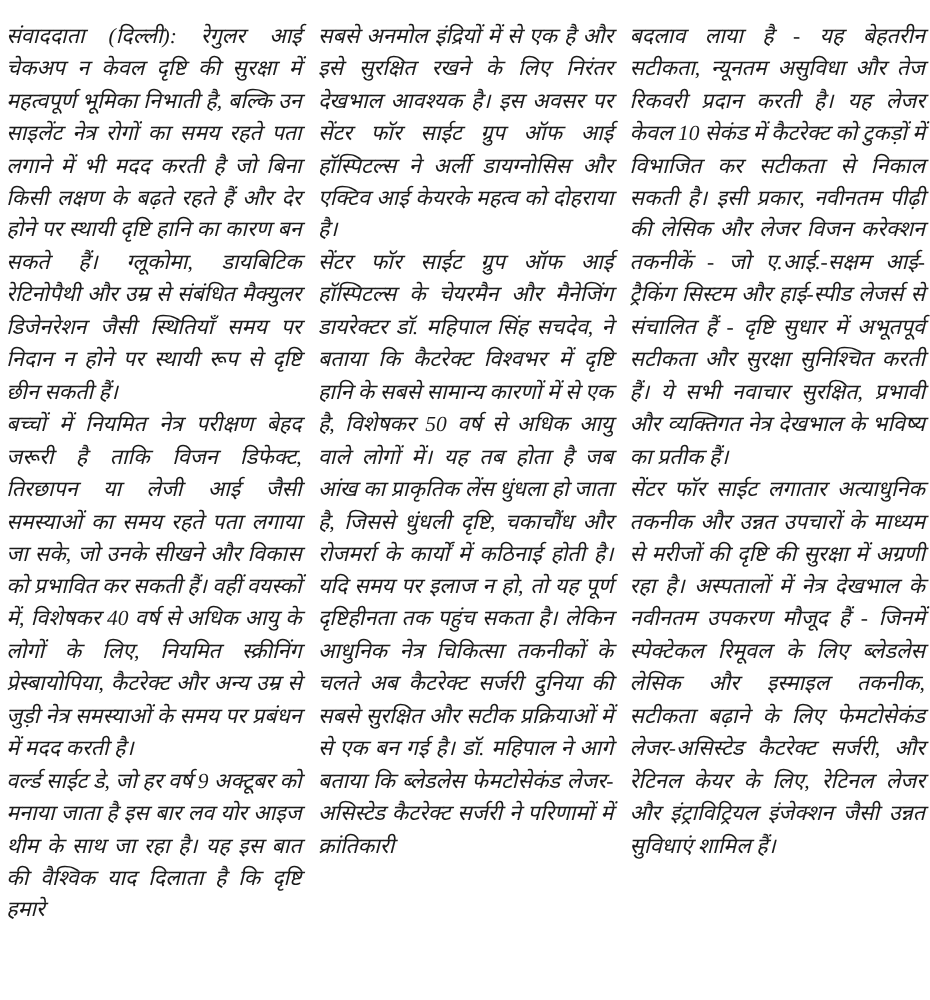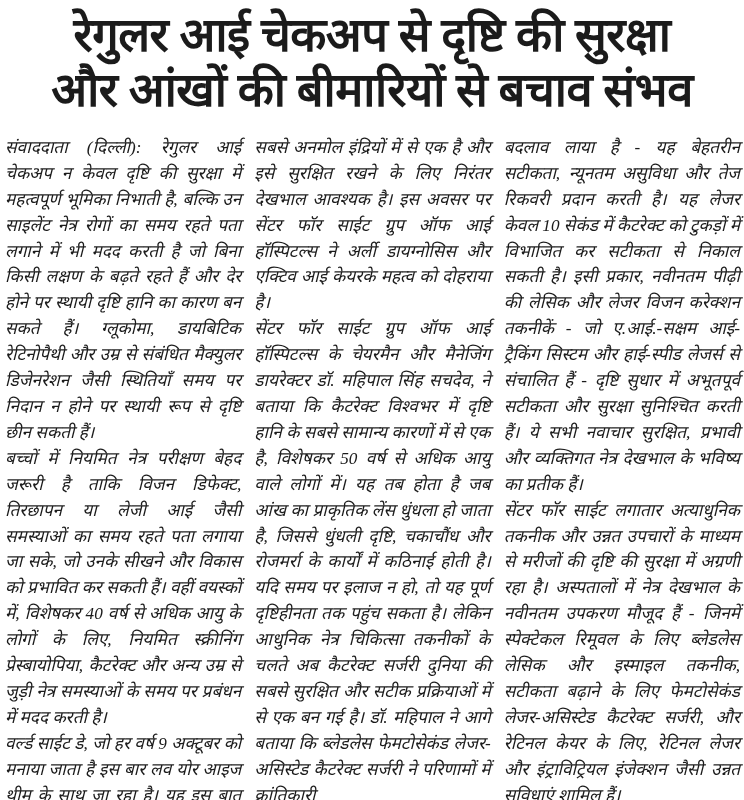--- a/index.html
+++ b/index.html
@@ -36,24 +36,20 @@
     line-height: 25.9px;
     text-align: justify;
   }
   .col p { margin: 0; font-style: italic; }
 </style>
 </head>
 <body>
 
 <div class="page">
 
-  <h1 class="headline">
-    <span class="hl-line">रेगुलर आई चेकअप से दृष्टि की सुरक्षा</span>
-    <span class="hl-line">और आंखों की बीमारियों से बचाव संभव</span>
-  </h1>
 
   <div class="article-body">
 
     <div class="col">
       <p>संवाददाता (दिल्ली): रेगुलर आई चेकअप न केवल दृष्टि की सुरक्षा में महत्वपूर्ण भूमिका निभाती है, बल्कि उन साइलेंट नेत्र रोगों का समय रहते पता लगाने में भी मदद करती है जो बिना किसी लक्षण के बढ़ते रहते हैं और देर होने पर स्थायी दृष्टि हानि का कारण बन सकते हैं। ग्लूकोमा, डायबिटिक रेटिनोपैथी और उम्र से संबंधित मैक्युलर डिजेनरेशन जैसी स्थितियाँ समय पर निदान न होने पर स्थायी रूप से दृष्टि छीन सकती हैं।</p>
       <p>बच्चों में नियमित नेत्र परीक्षण बेहद जरूरी है ताकि विजन डिफेक्ट, तिरछापन या लेजी आई जैसी समस्याओं का समय रहते पता लगाया जा सके, जो उनके सीखने और विकास को प्रभावित कर सकती हैं। वहीं वयस्कों में, विशेषकर 40 वर्ष से अधिक आयु के लोगों के लिए, नियमित स्क्रीनिंग प्रेस्बायोपिया, कैटरेक्ट और अन्य उम्र से जुड़ी नेत्र समस्याओं के समय पर प्रबंधन में मदद करती है।</p>
       <p>वर्ल्ड साईट डे, जो हर वर्ष 9 अक्टूबर को मनाया जाता है इस बार लव योर आइज थीम के साथ जा रहा है। यह इस बात की वैश्विक याद दिलाता है कि दृष्टि हमारे</p>
     </div>
 
     <div class="col">

